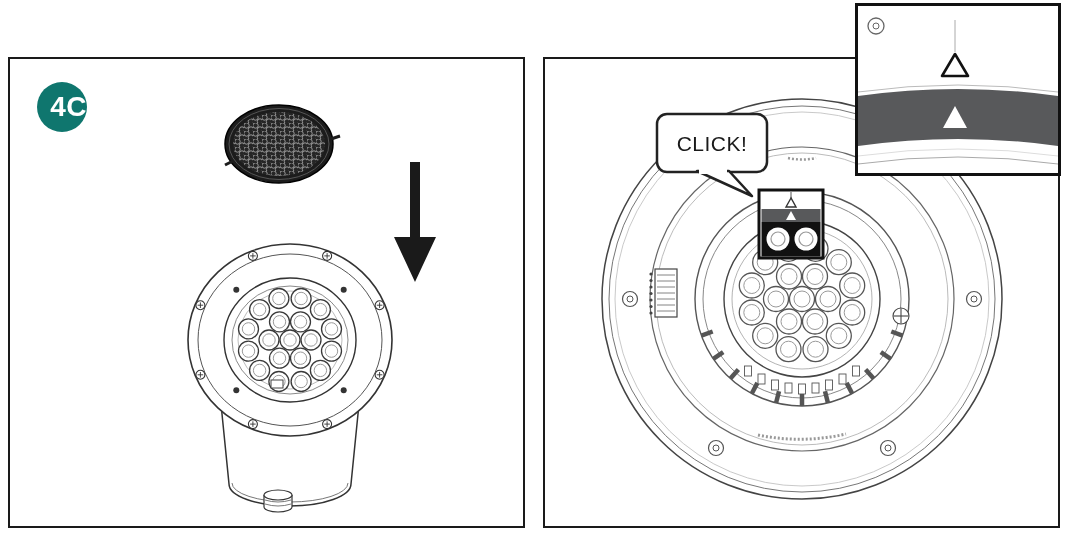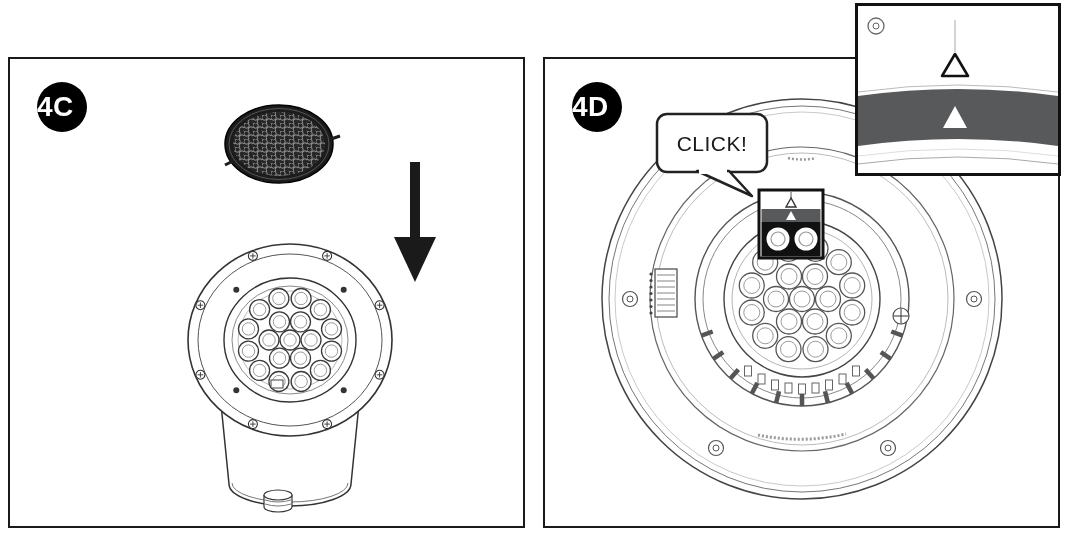--- a/index.html
+++ b/index.html
@@ -3,21 +3,21 @@
 <meta charset="utf-8">
 <style>
   html,body{margin:0;padding:0;background:#fff;}
   body{width:1067px;height:533px;overflow:hidden;font-family:"Liberation Sans",sans-serif;}
   .stage{position:relative;width:1067px;height:533px;background:#fff;}
   .panel{position:absolute;background:#fff;border:2px solid #1a1a1a;}
   .panel-left{left:8px;top:57px;width:513px;height:467px;}
   .panel-right{left:543px;top:57px;width:513px;height:467px;}
   .panel svg{display:block;width:100%;height:100%;}
   .badge{position:absolute;left:27px;top:23px;width:50px;height:50px;border-radius:50%;
-         background:#000000;color:#fff;display:flex;align-items:center;justify-content:flex-start;
+         background:#0f766e;color:#fff;display:flex;align-items:center;justify-content:flex-end;
          font-weight:bold;font-size:28px;letter-spacing:0.5px;}
   .inset{position:absolute;left:855px;top:3px;width:200px;height:167px;background:#fff;
          border:3px solid #111;}
   .inset svg{display:block;width:100%;height:100%;}
 </style>
 </head>
 <body>
 
 <div class="stage">
 
@@ -230,23 +230,20 @@
         <circle cx="261" cy="180" r="7" fill="none" stroke="#999" stroke-width="1.2"></circle>
       </g>
 
       <g>
         <rect x="112" y="55" width="110" height="58" rx="10" fill="#fff" stroke="#222" stroke-width="2.5"></rect>
         <path d="M 152 112 L 184 112 L 207 137 Z" fill="#fff" stroke="#222" stroke-width="2.5" stroke-linejoin="round"></path>
         <rect x="154" y="109.5" width="28" height="5.5" fill="#fff"></rect>
         <text x="167" y="92" text-anchor="middle" font-size="21" letter-spacing="0.5" fill="#1a1a1a" font-family="Liberation Sans, sans-serif">CLICK!</text>
       </g>
     </svg>
-    <div class="badge">
-      <span>4D</span>
-    </div>
   </div>
 
   <div class="inset">
     <svg viewBox="0 0 200 167">
       <circle cx="18" cy="20" r="8" fill="none" stroke="#666" stroke-width="1.3"></circle>
       <circle cx="18" cy="20" r="3" fill="none" stroke="#666" stroke-width="1"></circle>
       <line x1="97" y1="14" x2="97" y2="46" stroke="#aaa" stroke-width="1"></line>
       <polygon points="97,48 84,70 110,70" fill="#fff" stroke="#111" stroke-width="2.6" stroke-linejoin="round"></polygon>
       <path d="M 0 86 Q 100 72 200 86" fill="none" stroke="#bbb" stroke-width="1"></path>
       <path d="M 0 90 Q 100 76 200 90 L 200 140 Q 100 126 0 140 Z" fill="#58595b"></path>

